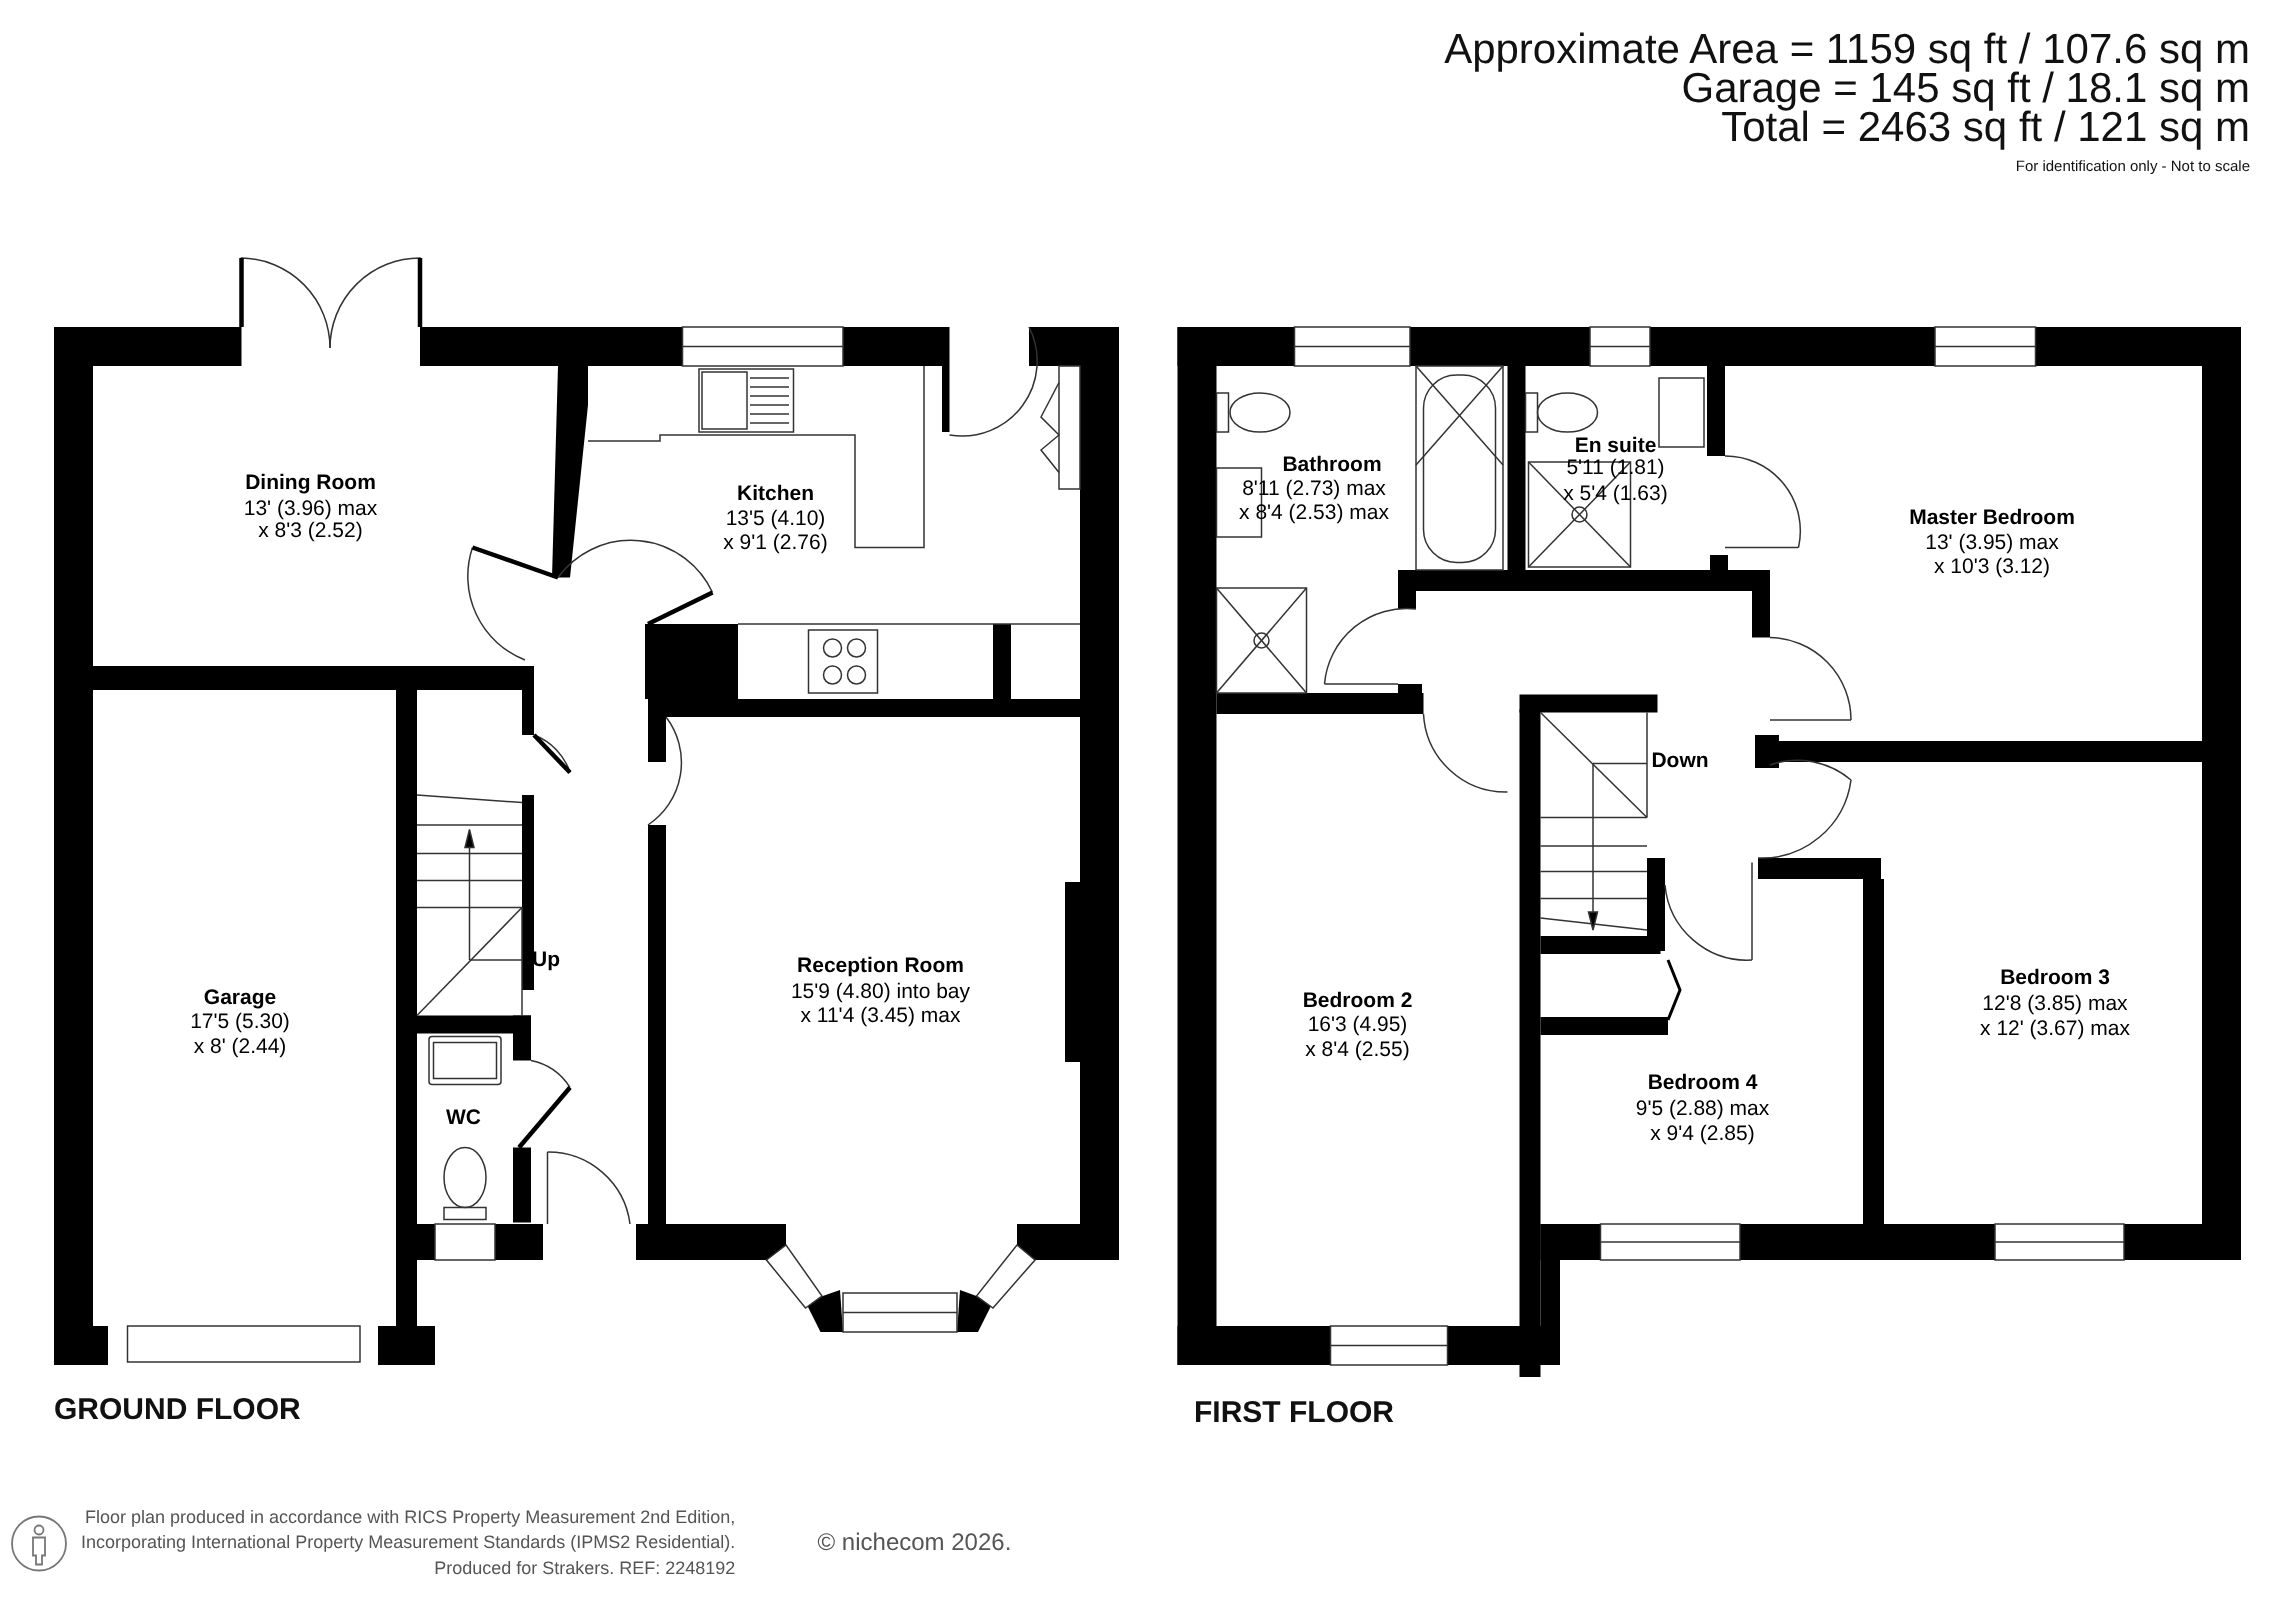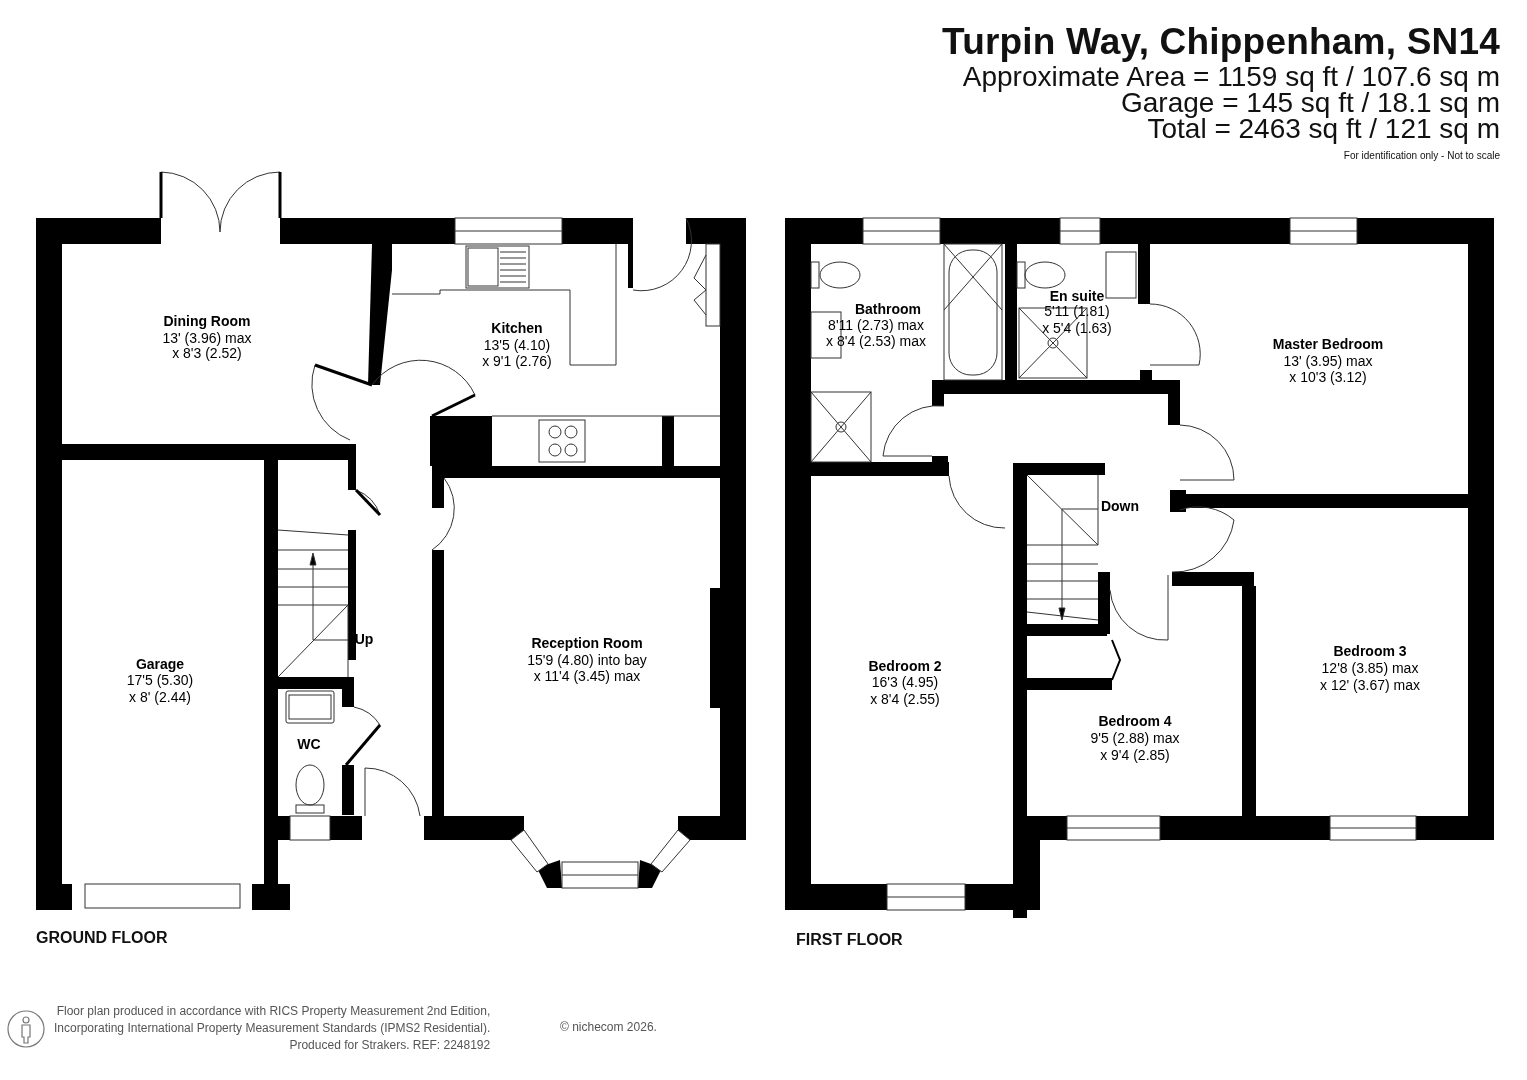--- a/index.html
+++ b/index.html
@@ -5,31 +5,30 @@
   html, body { margin: 0; padding: 0; background: #ffffff; }
   body { width: 1527px; height: 1080px; position: relative; overflow: hidden;
          font-family: "Liberation Sans", sans-serif; color: #111; }
   .header { position: absolute; right: 27px; top: 20px; text-align: right; }
   .title { font-size: 37px; font-weight: bold; letter-spacing: 0.2px; line-height: 44px; }
   .area-line { font-size: 28px; line-height: 26px; }
   .note { font-size: 10px; line-height: 20px; margin-top: 4px; }
   svg.plan { position: absolute; left: 0; top: 0; }
   .room-name { font-weight: bold; font-size: 14px; }
   .room-dim { font-size: 14px; }
-  .floor-label { position: absolute; font-weight: bold; font-size: 16px; }
+  .floor-label { position: absolute; font-weight: bold; font-size: 20px; }
   .footer { position: absolute; left: 6px; top: 1003px; display: flex; align-items: center; gap: 8px; text-align: right; }
   .footer-text { font-size: 12px; color: #555; line-height: 17px; }
   .footer-icon { width: 40px; height: 40px; }
-  .copyright { font-size: 12px; color: #555; position: absolute; left: 560px; top: 1020px; }
+  .copyright { font-size: 16px; color: #555; position: absolute; left: 545px; top: 1020px; }
 </style>
 </head>
 <body>
 
 <div class="header">
-  <div class="title">Turpin Way, Chippenham, SN14</div>
   <div class="area-line">Approximate Area = 1159 sq ft / 107.6 sq m</div>
   <div class="area-line">Garage = 145 sq ft / 18.1 sq m</div>
   <div class="area-line">Total = 2463 sq ft / 121 sq m</div>
   <div class="note">For identification only - Not to scale</div>
 </div>
 
 <svg class="plan" width="1527" height="1080" viewBox="0 0 1527 1080">
   <g fill="#000" stroke="none">
 
     <rect x="36" y="218" width="125" height="26"></rect>

